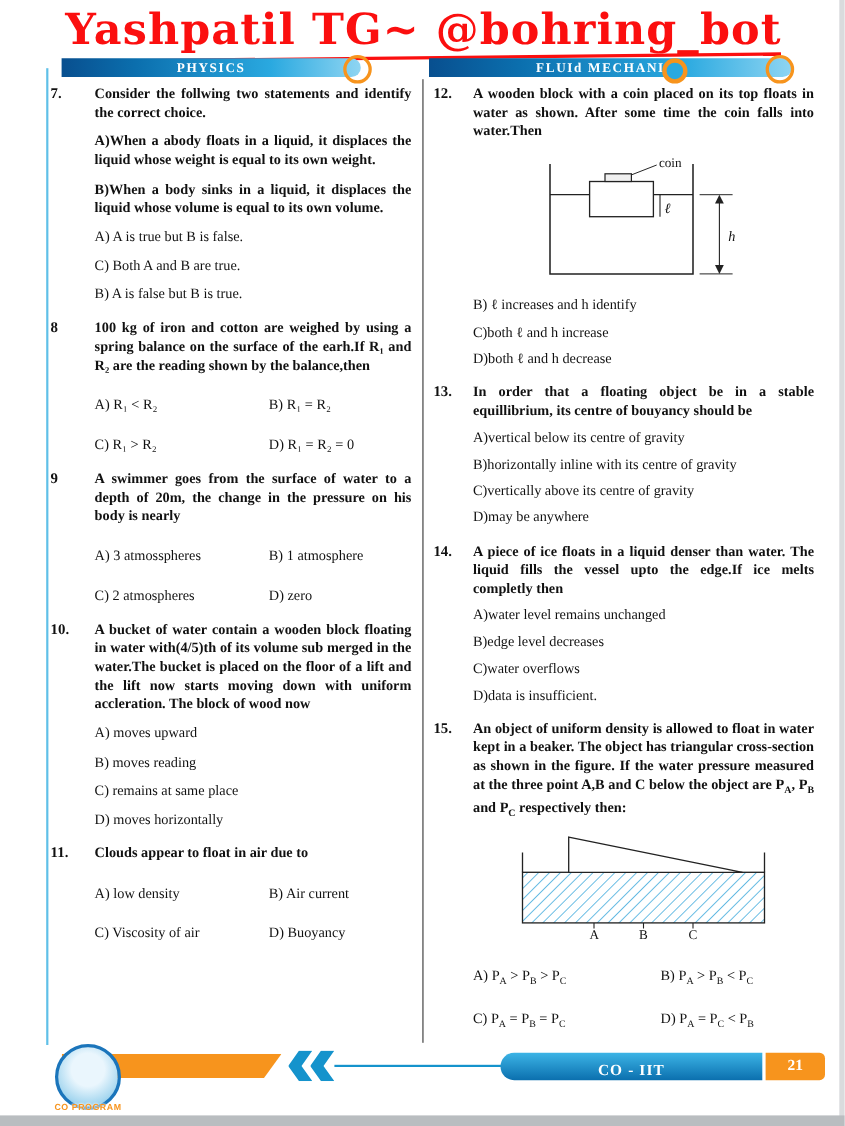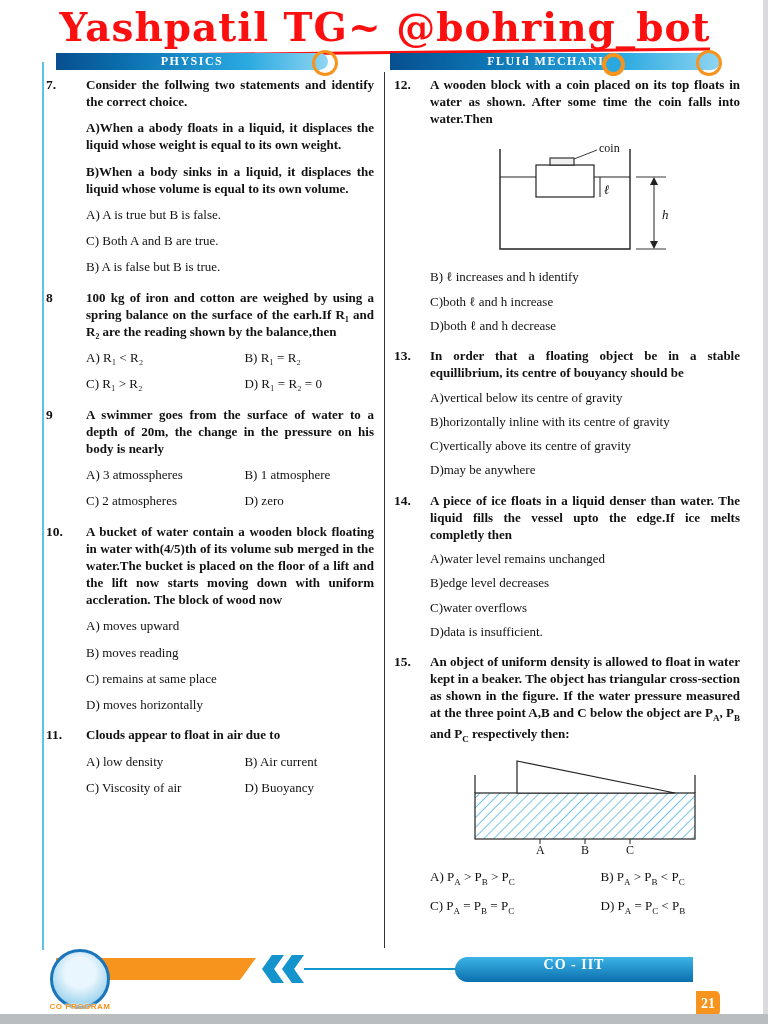--- a/index.html
+++ b/index.html
@@ -42,41 +42,41 @@
 
   .question { display:flex; margin-bottom:13px; }
   .qnum { flex:0 0 40px; font-weight:bold; font-size:13.5px; line-height:1.3; }
   .col-right .qnum { flex:0 0 36px; }
   .qbody { flex:1; padding-right:4px; }
   .stem { font-weight:bold; font-size:13px; line-height:1.32; text-align:justify; }
   .para { margin-top:9px; }
   .opt  { font-size:13px; line-height:1.25; margin-top:10px; }
   .col-right .opt { margin-top:8px; }
   .opts-grid { display:grid; grid-template-columns:55% 45%; }
-  .opts-grid .opt { margin-top:10px; }
+  .opts-grid .opt { margin-top:20px; }
   sub { font-size:9px; }
 
   .diagram { display:block; margin:8px auto 2px auto; }
   .diagram text { font-family:"Liberation Serif", serif; fill:#111; }
 
   
   .footer-orange { position:absolute; left:56px; top:958px; width:200px; height:22px; background:#f7941d;
                    clip-path:polygon(0 0,100% 0,calc(100% - 16px) 100%,0 100%); }
   .chev { position:absolute; top:955px; width:22px; height:28px; background:#1593cc;
           clip-path:polygon(100% 0,45% 0,0 50%,45% 100%,100% 100%,55% 50%); }
   .chev-1 { left:262px; }
   .chev-2 { left:282px; }
   .footer-line { position:absolute; left:304px; top:968px; width:156px; height:2px; background:#1593cc; }
   .footer-teal { position:absolute; left:455px; top:957px; width:238px; height:25px;
                  background:linear-gradient(180deg,#3cb4e6,#0b6fae); border-radius:13px 0 0 13px;
                  color:#fff; font-weight:bold; font-size:14px; letter-spacing:1px;
-                 display:flex; align-items:flex-start; justify-content:center; }
-  .footer-page { position:absolute; left:696px; top:957px; width:24px; height:25px; background:#f7941d;
+                 display:flex; align-items:flex-end; justify-content:center; }
+  .footer-page { position:absolute; left:696px; top:957px; width:54px; height:25px; background:#f7941d;
                  border-radius:0 5px 5px 0; color:#fff; font-weight:bold; font-size:14px;
-                 display:flex; align-items:center; justify-content:center;margin-top:34px; }
+                 display:flex; align-items:center; justify-content:center; }
   .logo { position:absolute; left:48px; top:949px; width:64px; height:62px; }
   .logo-ring { width:54px; height:54px; margin-left:2px; border-radius:50%; border:3px solid #1b75bb;
                background:radial-gradient(circle at 50% 38%, #eaf6fd 0 35%, #a8d8f0 70%, #5ab0dd 100%); }
   .logo-text { position:absolute; bottom:0px; left:-6px; width:76px; text-align:center;
                font-family:"Liberation Sans", sans-serif; font-size:8px; font-weight:bold;
                color:#f7941d; text-shadow:0 0 2px #fff, 0 0 2px #fff; letter-spacing:0.5px; }
 </style>
 </head>
 <body>
 

